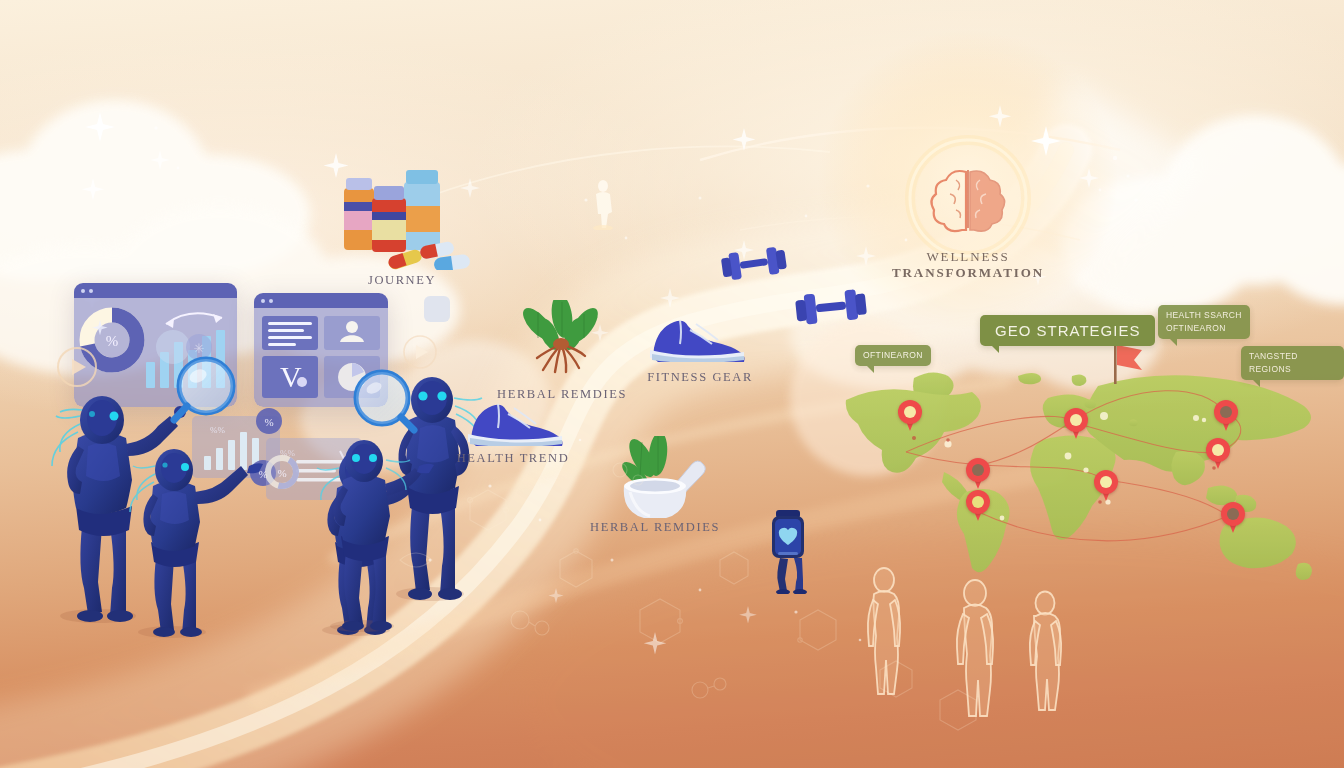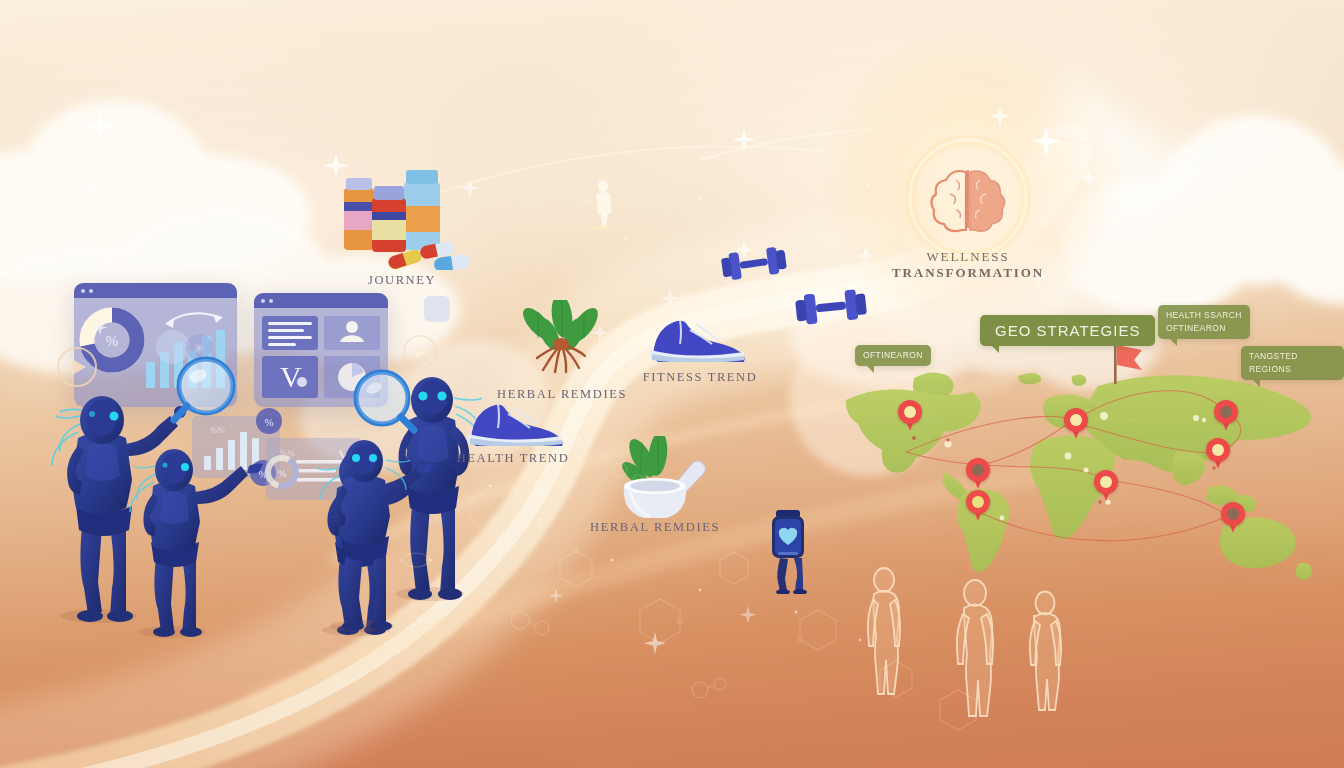--- a/index.html
+++ b/index.html
@@ -820,20 +820,20 @@
   </svg>
 
   <div class="bub sm" style="left:855px;top:345px;">OFTINEARON</div>
   <div class="bub big" style="left:980px;top:315px;">GEO STRATEGIES</div>
   <div class="bub sm" style="left:1158px;top:305px;white-space:pre-line;">HEALTH SSARCH
 OFTINEARON</div>
   <div class="bub sm" style="left:1212px;top:346px;margin-left:29px;">TANGSTED REGIONS</div>
 
   <div class="cap" style="left:402px;top:273px;">JOURNEY</div>
   <div class="cap" style="left:562px;top:387px;">HERBAL REMDIES</div>
-  <div class="cap" style="left:700px;top:370px;">FITNESS TREND</div>
+  <div class="cap" style="left:700px;top:370px;">FITNESS GEAR</div>
   <div class="cap" style="left:513px;top:451px;">HEALTH TREND</div>
   <div class="cap" style="left:655px;top:520px;">HERBAL REMDIES</div>
 
   <div class="cap lg" style="left:968px;top:248px;">WELLNESS</div>
   <div class="cap lg" style="left:968px;top:264px;font-weight:bold;">TRANSFORMATION</div>
 
 </div>
 
 </body></html>

